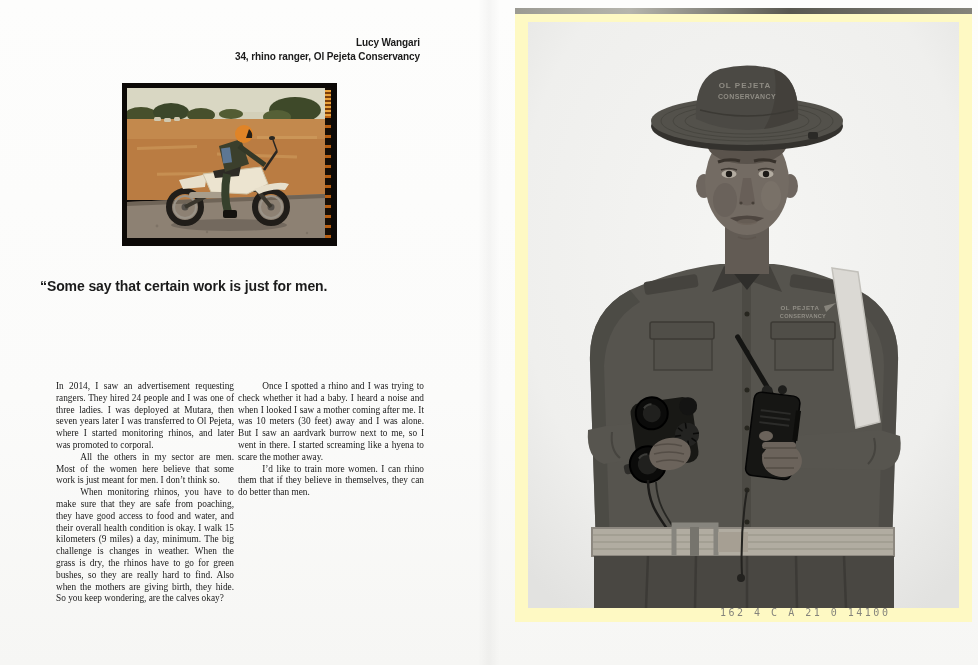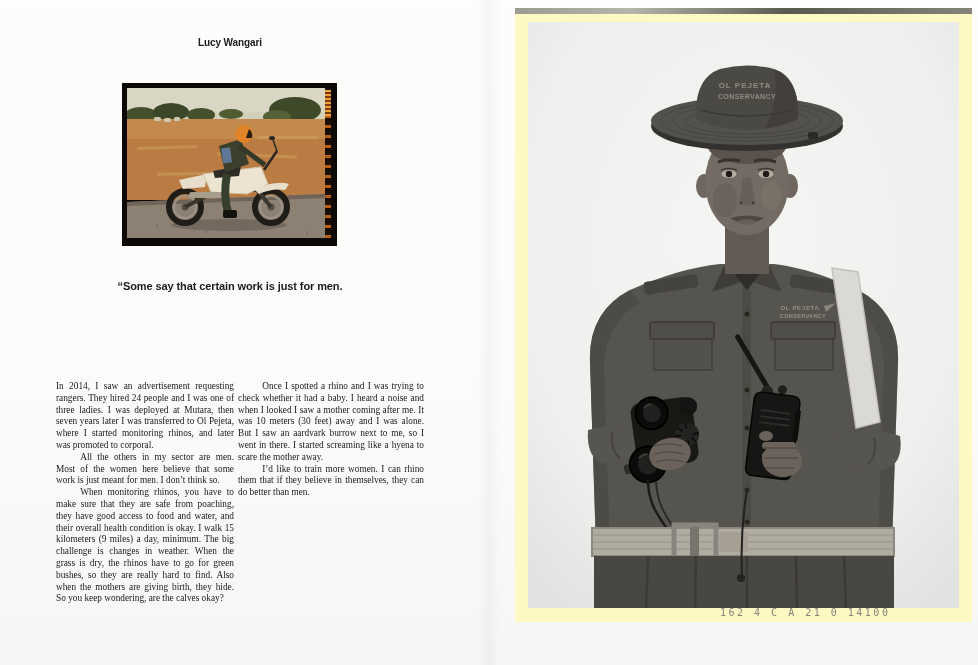--- a/index.html
+++ b/index.html
@@ -3,24 +3,24 @@
 <meta charset="utf-8">
 <style>
   html,body{margin:0;padding:0;}
   body{
     width:978px;height:665px;position:relative;overflow:hidden;
     background:linear-gradient(180deg,#fdfdfc 0%,#fbfbfa 60%,#f6f6f4 100%);
     font-family:"Liberation Sans",sans-serif;color:#161616;
   }
   .abs{position:absolute;}
   
-  .lp-header{left:40px;top:36px;width:380px;text-align:center;
+  .lp-header{left:40px;top:36px;width:380px;text-align:right;
     font-weight:700;font-size:10px;line-height:14px;letter-spacing:-0.1px;color:#1b1b1b;}
-  .pull-quote{left:40px;top:278px;width:380px;text-align:center;
-    font-weight:700;font-size:11px;line-height:16px;letter-spacing:-0.1px;color:#1b1b1b;}
+  .pull-quote{left:40px;top:278px;width:380px;text-align:left;
+    font-weight:700;font-size:14px;line-height:16px;letter-spacing:-0.1px;color:#1b1b1b;}
   .bodycol{top:381px;height:252px;font-family:"Liberation Serif",serif;
     font-size:9.3px;line-height:11.8px;text-align:justify;color:#191919;}
   .bodycol p{margin:0;text-indent:2.6em;}
   .bodycol p.first{text-indent:0;}
   .col1{left:56px;width:178px;}
   .col2{left:238px;width:186px;}
   .pagenum{top:632px;font-size:11px;font-weight:600;letter-spacing:0.3px;color:#222;margin-top:45px;}
   .pn-left{left:26px;}
   .pn-right{left:940px;padding-left:12px;}
   
@@ -41,20 +41,21 @@
   .gutter{left:478px;top:0;width:22px;height:665px;
     background:linear-gradient(90deg,rgba(0,0,0,0) 0%,rgba(0,0,0,0.03) 50%,rgba(0,0,0,0) 100%);}
 </style>
 </head>
 <body>
 
 <div class="abs gutter"></div>
 
 <div class="abs lp-header">
   <div>Lucy Wangari</div>
+  <div>34, rhino ranger, Ol Pejeta Conservancy</div>
 </div>
 
 <div class="abs photo-left">
   <svg class="abs img" viewBox="0 0 198 150">
 
     <rect x="0" y="0" width="198" height="34" fill="#d9d7c3"></rect>
     <rect x="0" y="24" width="198" height="10" fill="#cfcbb2" opacity="0.6"></rect>
 
     <g fill="#47502c">
       <ellipse cx="14" cy="27" rx="16" ry="8"></ellipse>

